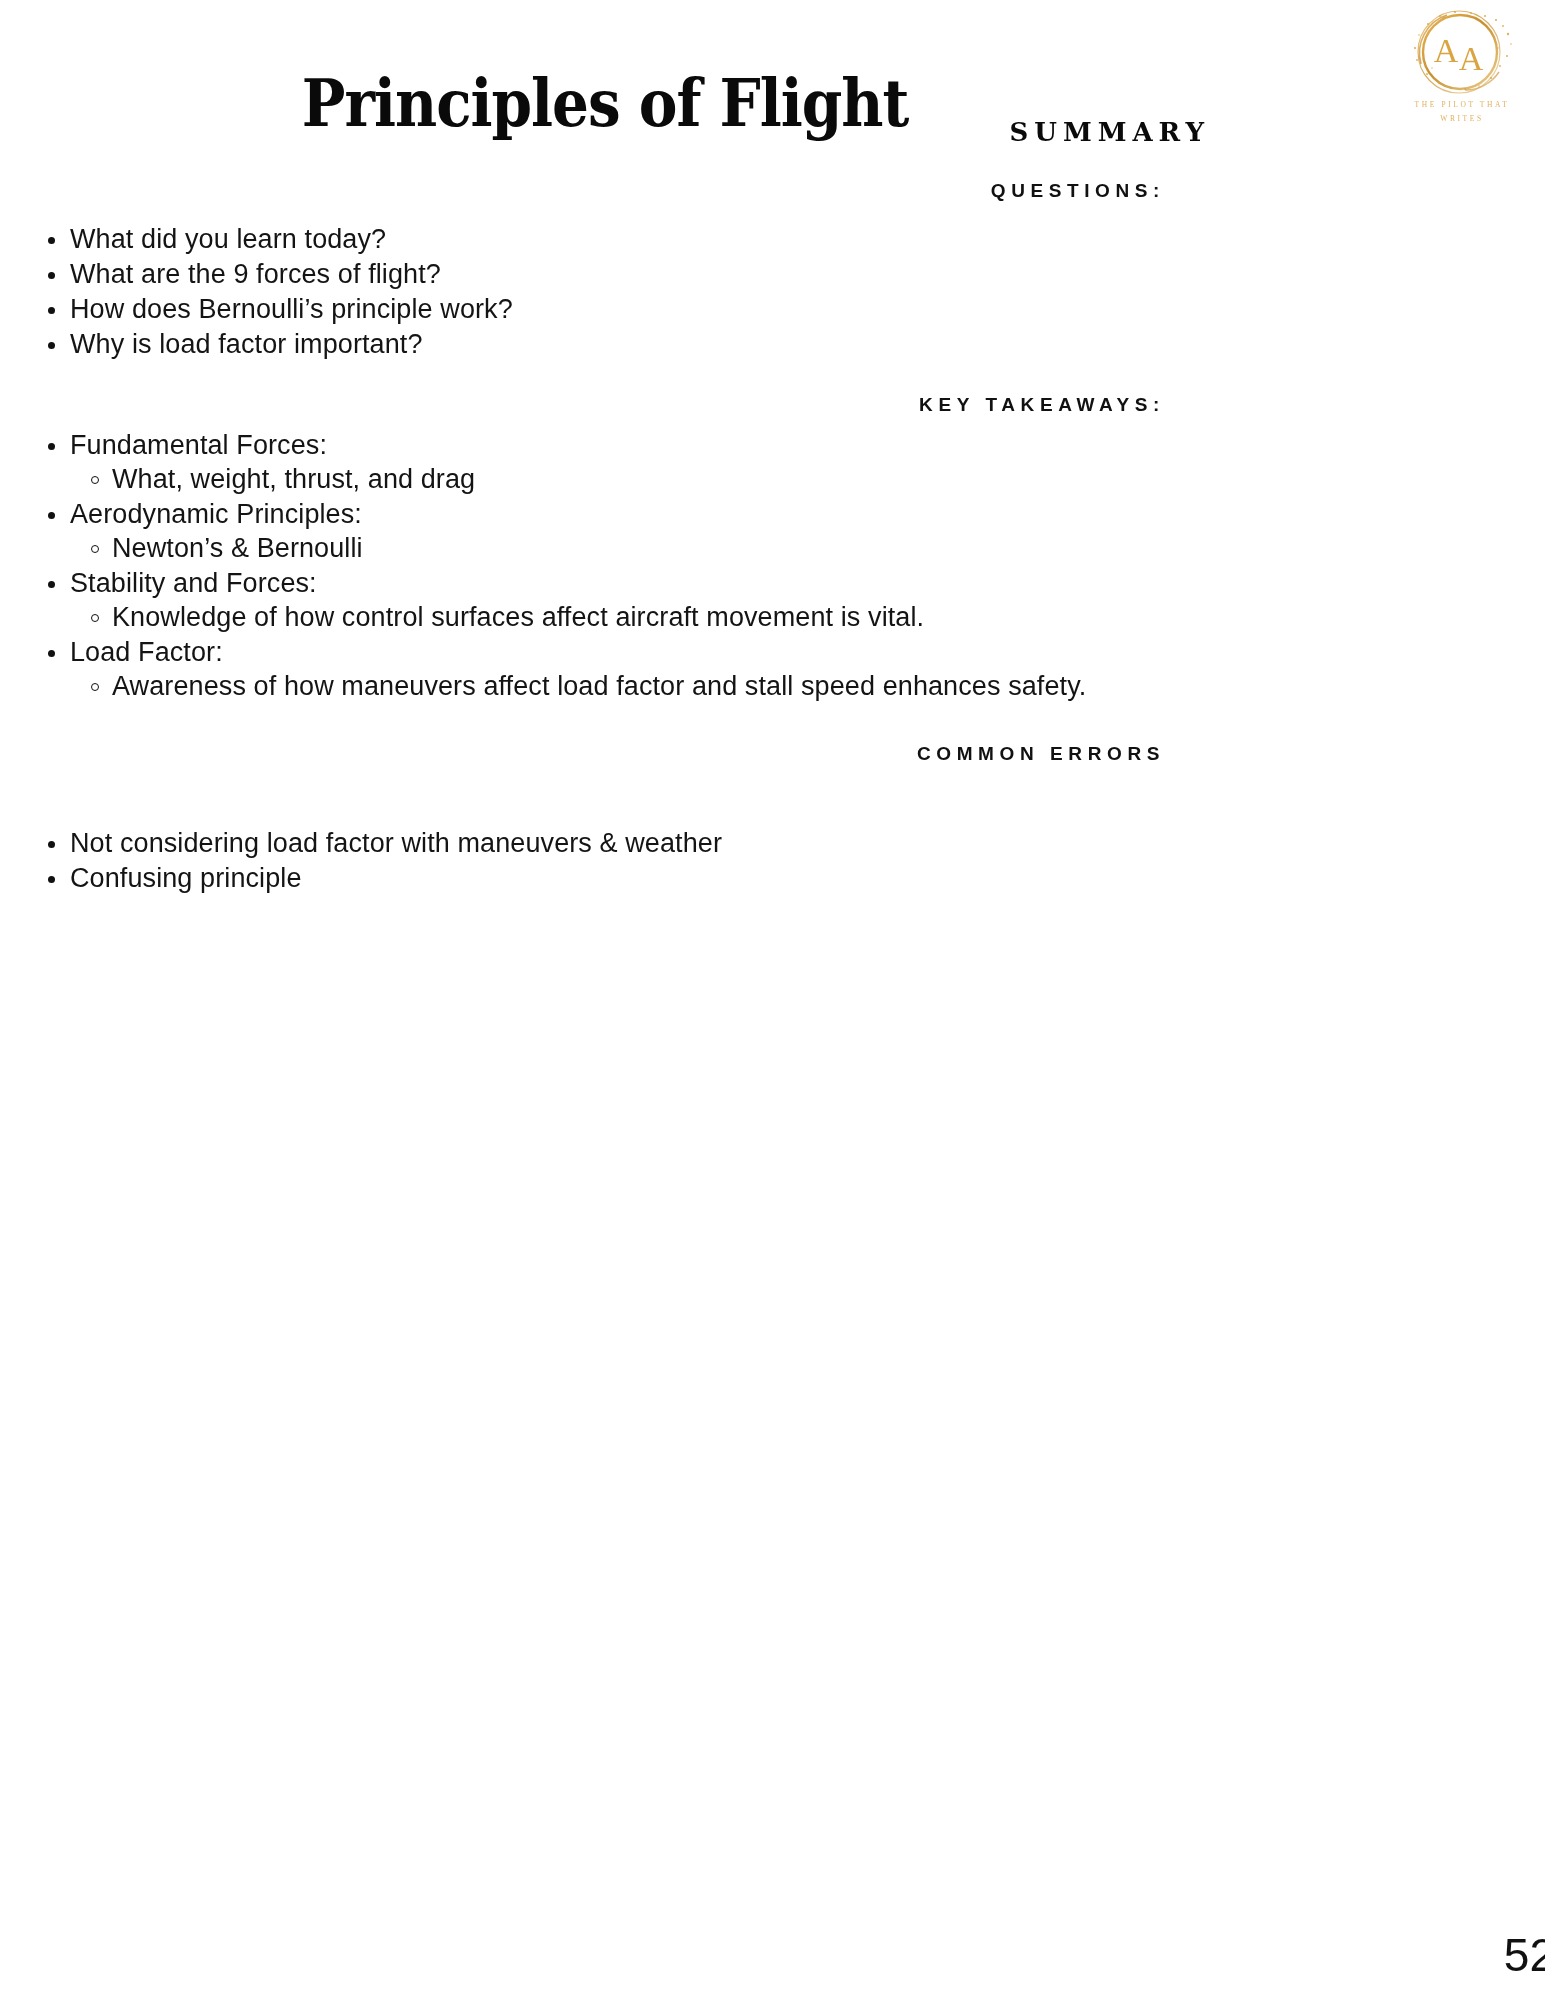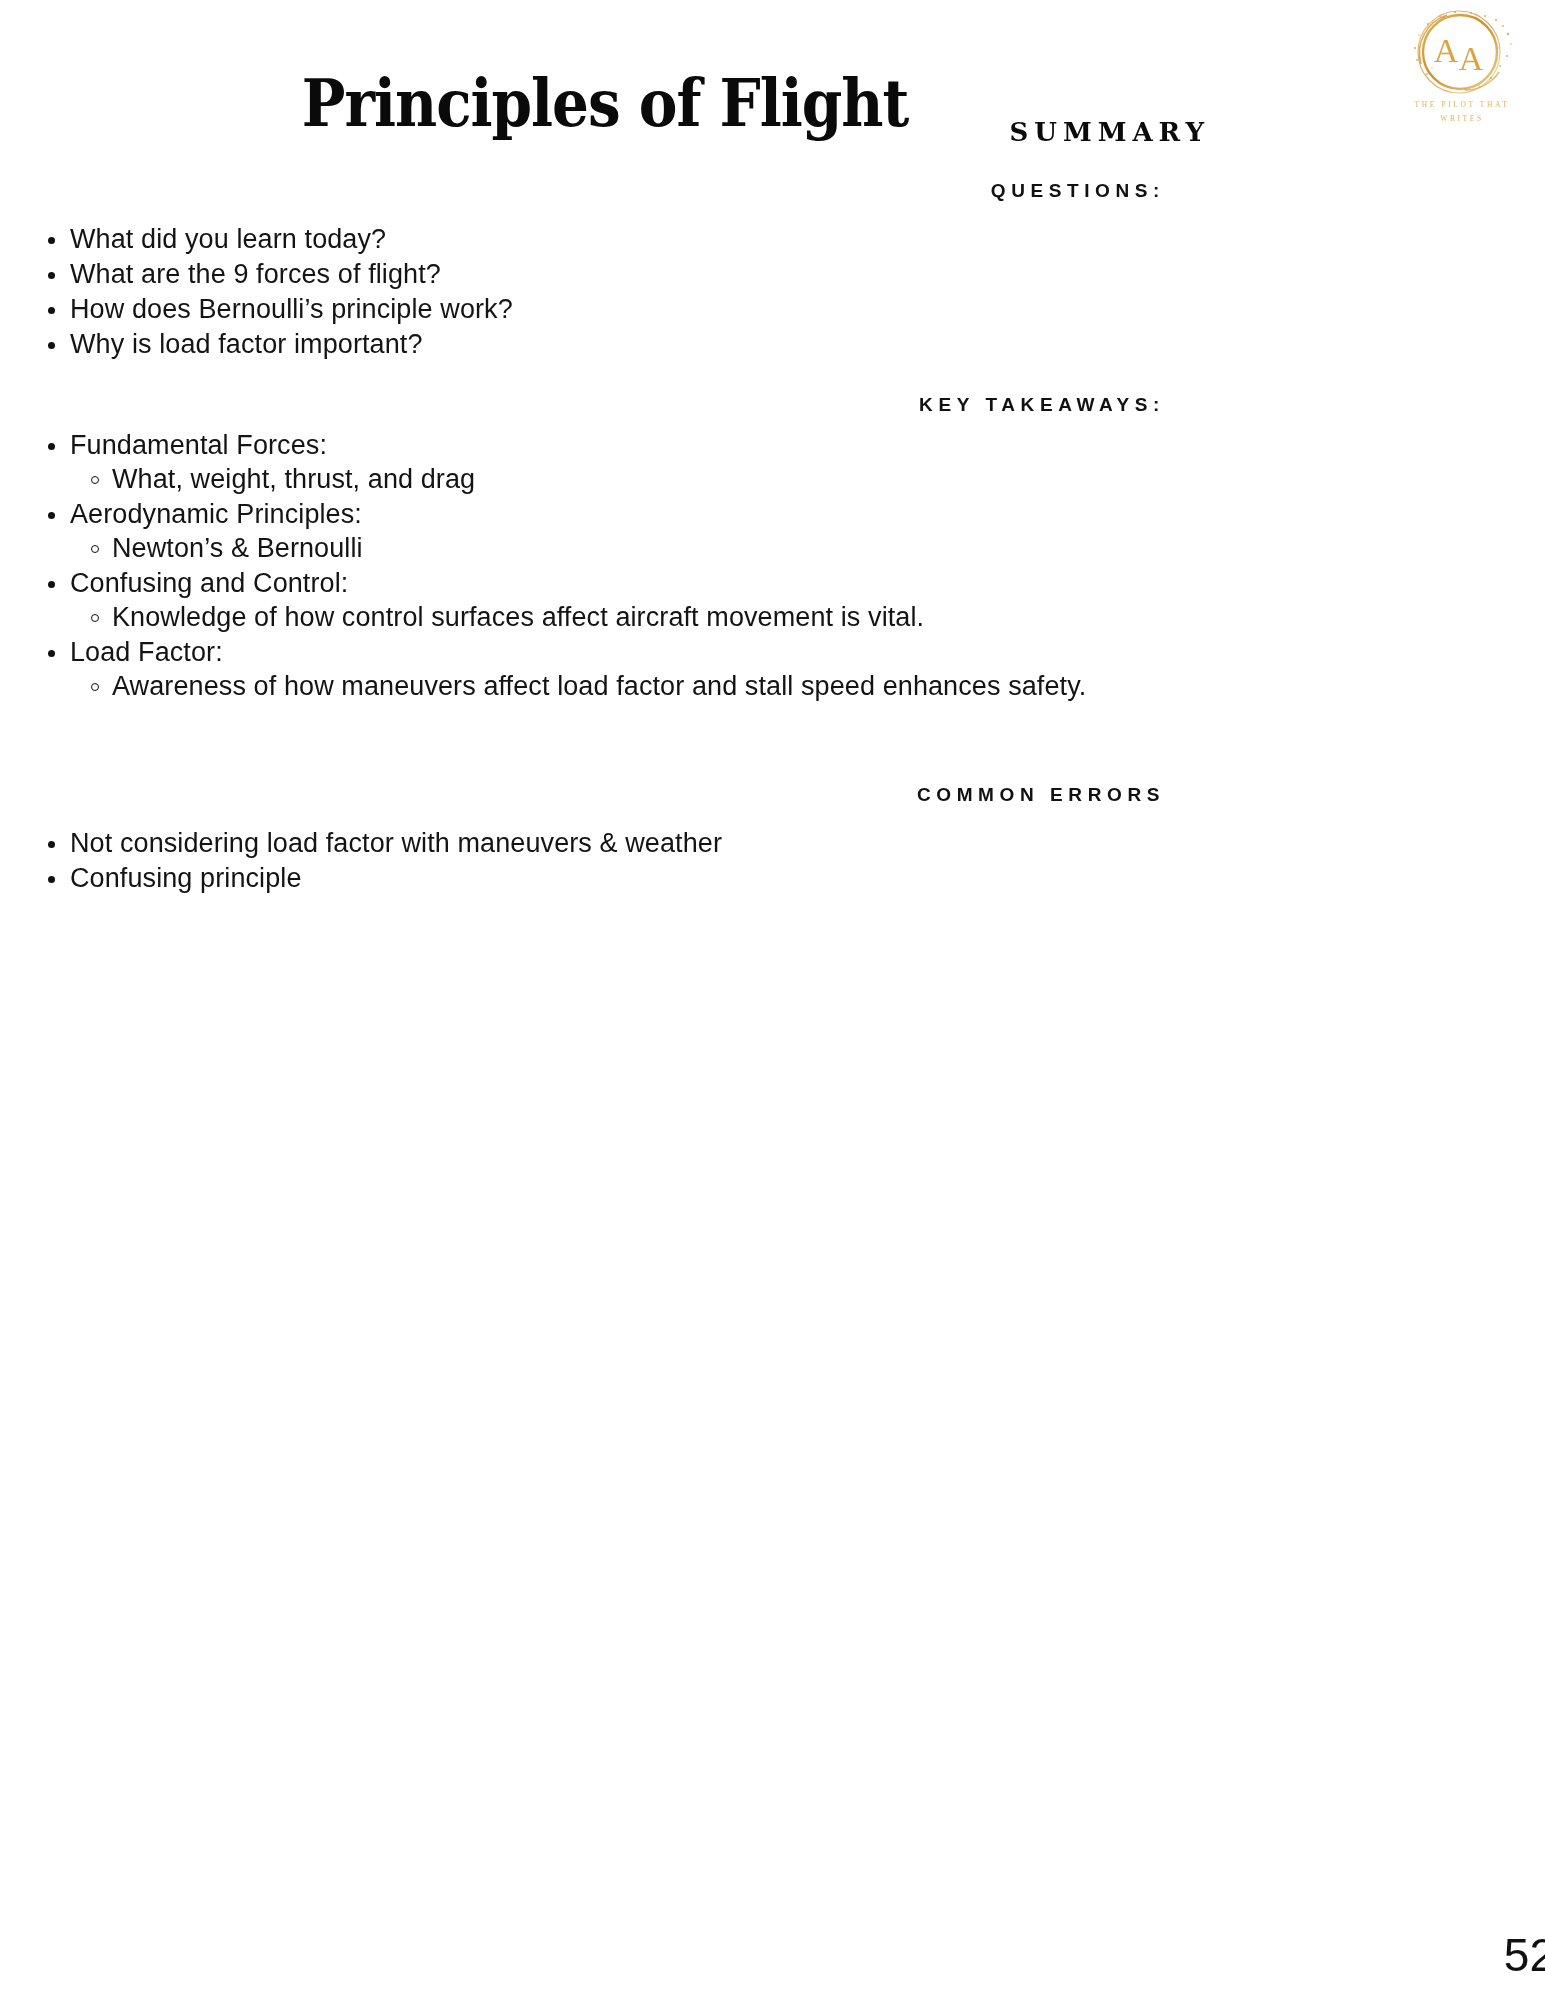--- a/index.html
+++ b/index.html
@@ -92,21 +92,21 @@
     width: 1165px;
     text-align: right;
     font-family: "Liberation Sans", sans-serif;
     font-weight: 700;
     font-size: 19px;
     letter-spacing: 5.6px;
     color: #111111;
   }
   #heading-questions { top: 180px; }
   #heading-takeaways { top: 394px; }
-  #heading-errors    { top: 743px; margin-top: 41px; }
+  #heading-errors    { top: 743px; }
 
   
   ul.l1 {
     position: absolute;
     left: 34px;
     margin: 0;
     padding: 0 0 0 36px;
     list-style: none;
     width: 1480px;
   }
@@ -243,21 +243,21 @@
         <li><span>What, weight, thrust, and drag</span></li>
       </ul>
     </li>
     <li>
       <span class="txt">Aerodynamic Principles:</span>
       <ul class="l2">
         <li><span>Newton’s &amp; Bernoulli</span></li>
       </ul>
     </li>
     <li>
-      <span class="txt">Confusing and Control:</span>
+      <span class="txt">Stability and Forces:</span>
       <ul class="l2">
         <li><span>Knowledge of how control surfaces affect aircraft movement is vital.</span></li>
       </ul>
     </li>
     <li>
       <span class="txt">Load Factor:</span>
       <ul class="l2">
         <li><span>Awareness of how maneuvers affect load factor and stall speed enhances safety.</span></li>
       </ul>
     </li>

